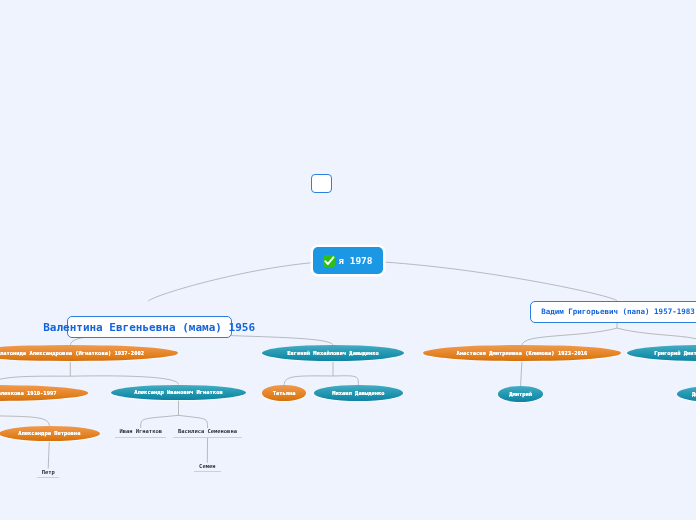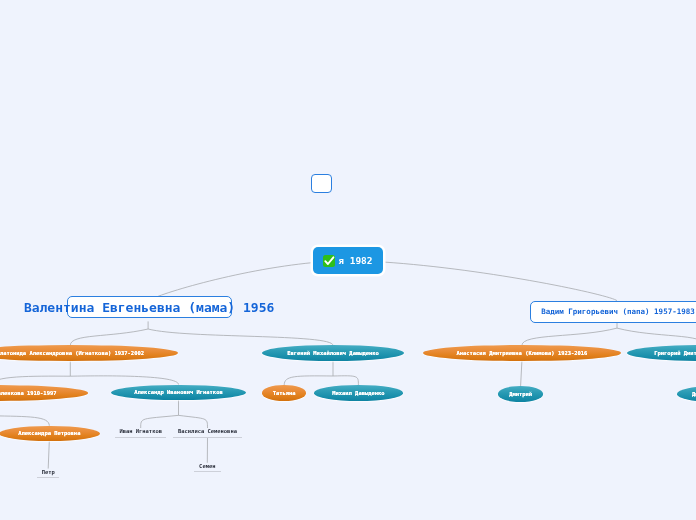--- a/index.html
+++ b/index.html
@@ -65,23 +65,23 @@
       <path d="M207.5,437 L207.3,462.75" fill="none" stroke="#a7a9ad" stroke-width="0.8"></path>
     </svg>
   <div id="nodes">
       <div class="node empty-node" style="left: 311.4px; top: 174px; width: 18.4px; height: 16.8px;"></div>
       <div class="node root-node" style="left: 313px; top: 246.95px; width: 70px; height: 27.5px; font-size: 9.5px;">
         <span class="check" style="width: 12px; height: 12px;">
           <svg width="12" height="12" viewBox="0 0 12 12">
             <path d="M2.3 6.2 L4.9 9.0 L10.4 2.3" stroke="#fff" stroke-width="1.9" fill="none" stroke-linecap="round" stroke-linejoin="round"></path>
           </svg>
         </span>
-        <span class="lbl" style="margin-left: 2.8px;">я 1982</span>
+        <span class="lbl" style="margin-left: 2.8px;">я 1978</span>
       </div>
-      <div class="node box-node" style="left: 66.5px; top: 296px; width: 163.2px; height: 20.2px; font-size: 13px;">
+      <div class="node box-node" style="left: 66.5px; top: 316px; width: 163.2px; height: 20.2px; font-size: 11px;">
         <span>Валентина Евгеньевна (мама) 1956</span>
       </div>
       <div class="node box-node" style="left: 530.4px; top: 300.7px; width: 173.2px; height: 20.2px; font-size: 7.5px;">
         <span>Вадим Григорьевич (папа) 1957-1983</span>
       </div>
       <div class="node ell-node ell-orange" style="left: -37.7px; top: 345.4px; width: 216px; height: 15.8px; font-size: 5.45px;">
         <span>Платонида Александровна (Игнаткова) 1937-2002</span>
       </div>
       <div class="node ell-node ell-teal" style="left: 262px; top: 345.4px; width: 142px; height: 15.8px; font-size: 5.45px;">
         <span>Евгений Михайлович Давыденко</span>

